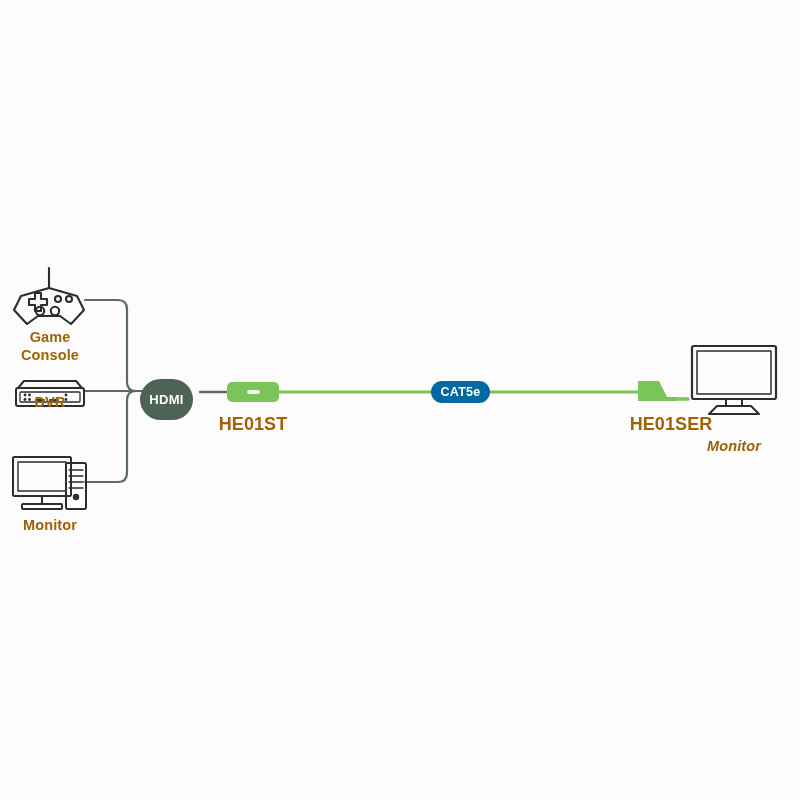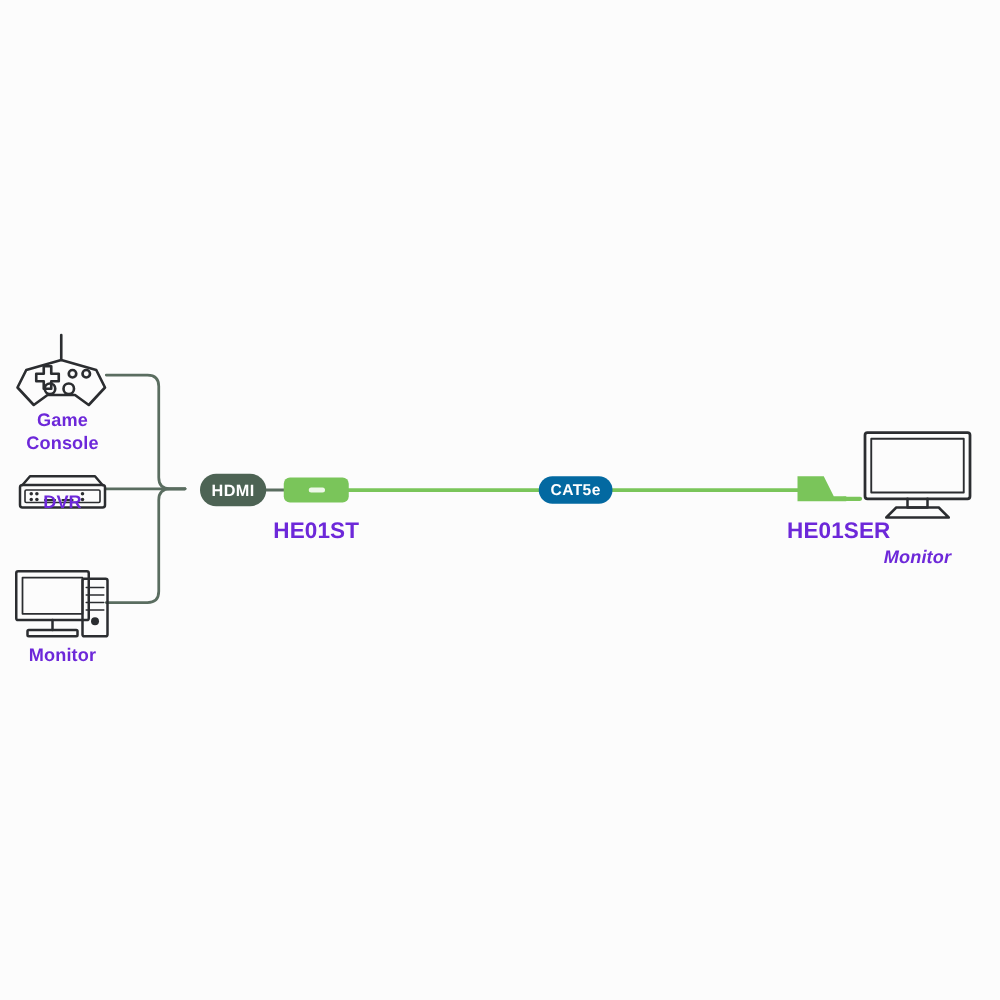--- a/index.html
+++ b/index.html
@@ -22,44 +22,44 @@
     left: 0;
     top: 0;
     width: 800px;
     height: 800px;
   }
   .node-label {
     position: absolute;
     text-align: center;
     font-family: "Liberation Sans", sans-serif;
     font-weight: bold;
-    color: #6d28d9;
+    color: #a16207;
     line-height: 1.22;
     letter-spacing: 0.1px;
     white-space: pre-line;
   }
   .label-15 { font-size: 14.5px; }
   .label-13 { font-size: 18px; }
 
   .pill {
     position: absolute;
     display: flex;
     align-items: center;
     justify-content: center;
     border-radius: 999px;
     font-family: "Liberation Sans", sans-serif;
     font-weight: bold;
     color: #ffffff;
     letter-spacing: 0.3px;
   }
   #hdmi-pill {
-    left: 160px;
+    left: 140px;
     top: 379px;
     width: 53px;
-    height: 26px;
+    height: 41px;
     background: #4d6354;
     font-size: 13px;
   }
   #cat5e-pill {
     left: 431px;
     top: 381px;
     width: 59px;
     height: 22px;
     background: #0369a1;
     font-size: 12.5px;

